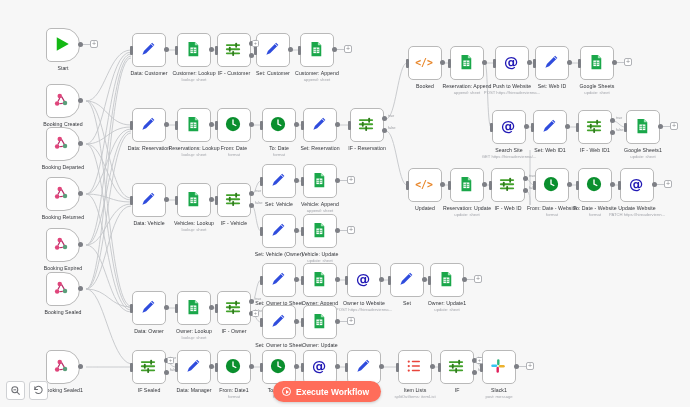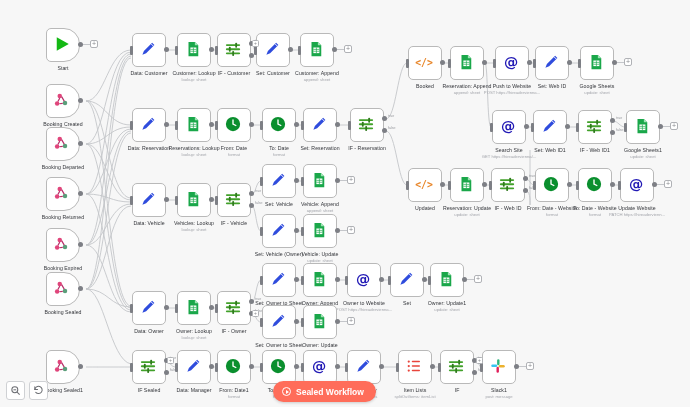--- a/index.html
+++ b/index.html
@@ -561,21 +561,21 @@
             </g>
           </svg></span>
       </div><div class="lbl" style="left: 499px; top: 387px;">Slack1</div><div class="sub" style="left: 499px; top: 394px;">post: message</div><div class="inport" style="left: 480px; top: 363px;"></div><div class="port" style="left: 514px; top: 364px;"></div><div class="plusbox" style="left: 526px; top: 362px;">
         <span>+</span>
       </div><div style="position: absolute; left: 83px; top: 44px; width: 7px; height: 1px; background: rgb(196, 198, 202);"></div><div style="position: absolute; left: 337px; top: 49px; width: 7px; height: 1px; background: rgb(196, 198, 202);"></div><div style="position: absolute; left: 340px; top: 180px; width: 7px; height: 1px; background: rgb(196, 198, 202);"></div><div style="position: absolute; left: 340px; top: 230px; width: 7px; height: 1px; background: rgb(196, 198, 202);"></div><div style="position: absolute; left: 467px; top: 279px; width: 7px; height: 1px; background: rgb(196, 198, 202);"></div><div style="position: absolute; left: 340px; top: 321px; width: 7px; height: 1px; background: rgb(196, 198, 202);"></div><div style="position: absolute; left: 617px; top: 62px; width: 7px; height: 1px; background: rgb(196, 198, 202);"></div><div style="position: absolute; left: 663px; top: 126px; width: 7px; height: 1px; background: rgb(196, 198, 202);"></div><div style="position: absolute; left: 657px; top: 184px; width: 7px; height: 1px; background: rgb(196, 198, 202);"></div><div style="position: absolute; left: 519px; top: 366px; width: 7px; height: 1px; background: rgb(196, 198, 202);"></div><div style="position: absolute; left: 252px; top: 40px; width: 7px; height: 7px; border: 1px solid rgb(176, 178, 182); background: rgb(255, 255, 255); border-radius: 1.5px; box-sizing: border-box; font-size: 5px; line-height: 5px; text-align: center; color: rgb(138, 140, 144);">+</div><div style="position: absolute; left: 167px; top: 357px; width: 7px; height: 7px; border: 1px solid rgb(176, 178, 182); background: rgb(255, 255, 255); border-radius: 1.5px; box-sizing: border-box; font-size: 5px; line-height: 5px; text-align: center; color: rgb(138, 140, 144);">+</div><div style="position: absolute; left: 476px; top: 357px; width: 7px; height: 7px; border: 1px solid rgb(176, 178, 182); background: rgb(255, 255, 255); border-radius: 1.5px; box-sizing: border-box; font-size: 5px; line-height: 5px; text-align: center; color: rgb(138, 140, 144);">+</div><div style="position: absolute; left: 252px; top: 310px; width: 7px; height: 7px; border: 1px solid rgb(176, 178, 182); background: rgb(255, 255, 255); border-radius: 1.5px; box-sizing: border-box; font-size: 5px; line-height: 5px; text-align: center; color: rgb(138, 140, 144);">+</div></div>
 
   <div class="execbtn">
     <span class="pl">
         <i></i>
       </span>
-    <span>Sealed Workflow</span>
+    <span>Execute Workflow</span>
   </div>
 
   <div class="ctrlbtn" style="left:6px;top:381px;">
     <svg width="11" height="11" viewBox="0 0 24 24" fill="none" stroke="#6b6d72" stroke-width="2.2">
       <circle cx="10.5" cy="10.5" r="6.5"></circle>
         <line x1="15.5" y1="15.5" x2="21" y2="21"></line>
         <line x1="7.5" y1="10.5" x2="13.5" y2="10.5"></line>
     </svg>
   </div>
   <div class="ctrlbtn" style="left:29px;top:381px;">

